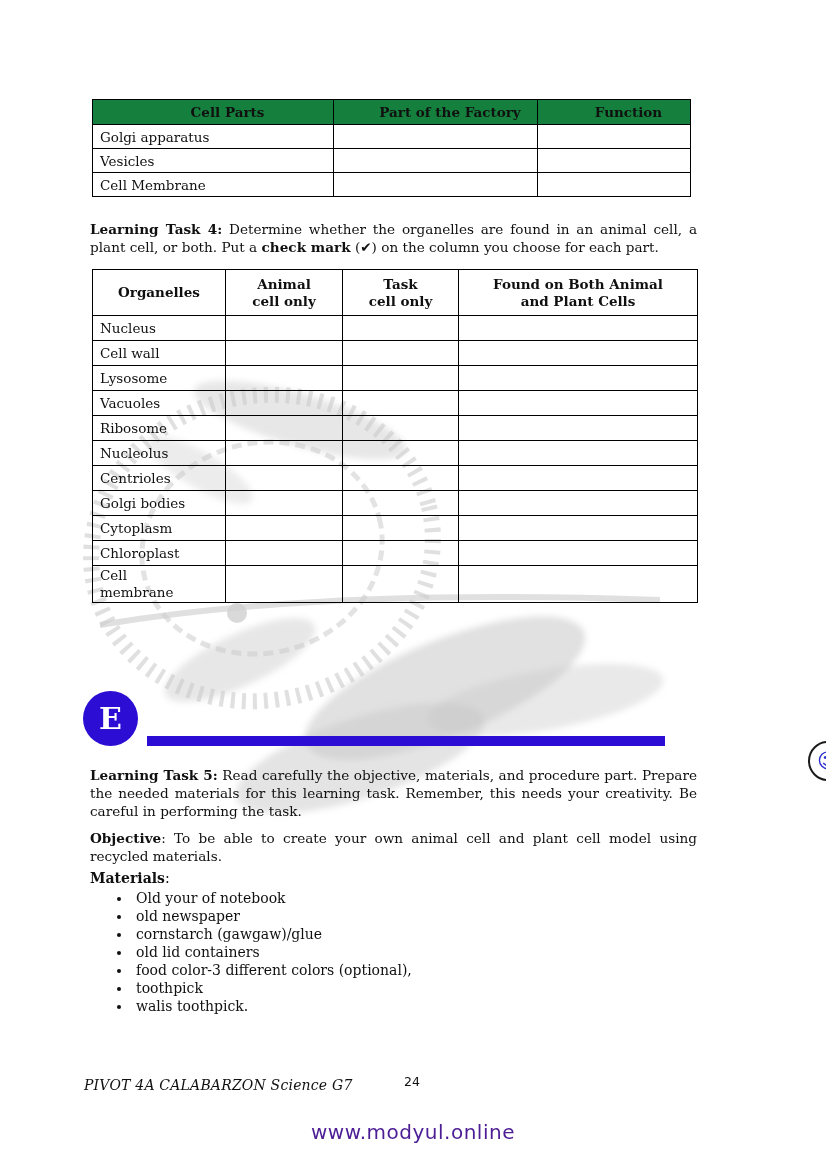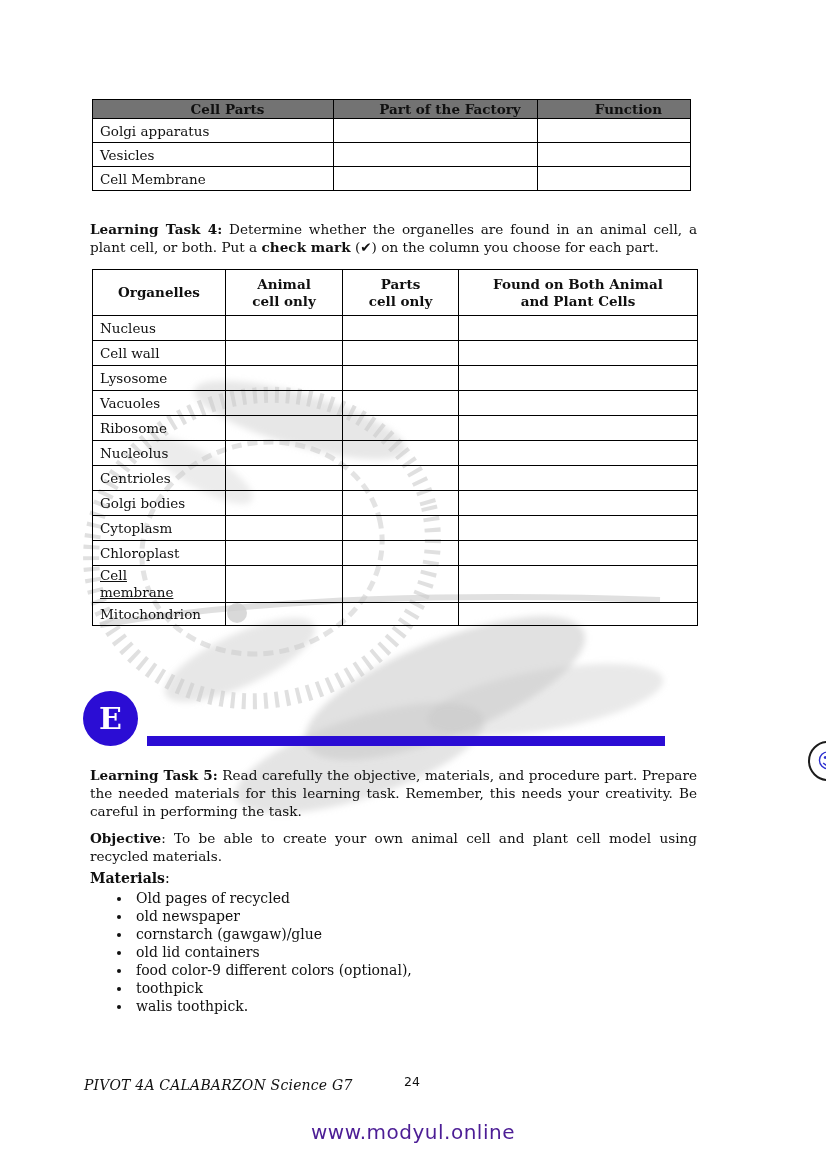--- a/index.html
+++ b/index.html
@@ -16,27 +16,27 @@
   .watermark-svg { position: absolute; left: 0; top: 0; z-index: 0; }
   .layer { position: relative; z-index: 1; }
 
   
   table { border-collapse: collapse; table-layout: fixed; font-size: 13.5px; }
   th, td { border: 1.5px solid #000; padding: 1px 7px; white-space: pre-line; }
   th { font-weight: bold; text-align: center; vertical-align: middle; }
   td { text-align: left; vertical-align: middle; }
 
   #factory-table { position: absolute; left: 92px; top: 99px; width: 598px; }
-  #factory-table th { background: #737373; height: 19px; padding-left: 36px; }
+  #factory-table th { background: #15803d; height: 25px; padding-left: 36px; }
   #factory-table td { height: 24px; background: transparent; }
 
   #organelle-table { position: absolute; left: 92px; top: 269px; width: 605px; }
   #organelle-table th { height: 46px; background: transparent; line-height: 17px; }
   #organelle-table td { height: 25px; background: transparent; }
-  #organelle-table tr.tall td { height: 37px; line-height: 17px; text-decoration: underline; }
+  #organelle-table tr.tall td { height: 37px; line-height: 17px; }
   #organelle-table tr.last td { height: 23px; }
 
   
   .para {
     position: absolute; left: 90px; width: 607px;
     font-size: 13.6px; line-height: 18.3px; text-align: justify;
   }
   #task4-para { top: 206px; }
   #task5-para { top: 752px; }
   #objective-para { top: 815px; }
@@ -148,21 +148,21 @@
           <col style="width:133px">
           <col style="width:117px">
           <col style="width:116px">
           <col style="width:239px">
         </colgroup>
       <tbody>
           <tr>
         <th>Organelles</th>
         <th>Animal
 cell only</th>
-        <th>Parts
+        <th>Task
 cell only</th>
         <th>Found on Both Animal
 and Plant Cells</th>
       </tr>
       <tr>
             <td>Nucleus</td>
             <td></td>
             <td></td>
             <td></td>
           </tr>
@@ -216,50 +216,44 @@
           </tr>
       <tr>
             <td>Chloroplast</td>
             <td></td>
             <td></td>
             <td></td>
           </tr>
       <tr class="tall">
             <td>Cell
 membrane</td>
-            <td></td>
-            <td></td>
-            <td></td>
-          </tr>
-      <tr class="last">
-            <td>Mitochondrion</td>
             <td></td>
             <td></td>
             <td></td>
           </tr>
     </tbody>
       </table>
 
     <div id="e-badge">
         <span>E</span>
       </div>
     <div id="e-rule"></div>
 
     <p class="para" id="task5-para"><b>Learning Task 5:</b><span> Read carefully the objective, materials, and procedure part. Prepare the needed materials for this learning task. Remember, this needs your creativity. Be careful in performing the task.</span></p>
 
     <p class="para" id="objective-para"><b>Objective</b><span>: To be able to create your own animal cell and plant cell model using recycled materials.</span></p>
 
     <div id="materials-block">
       <div><b>Materials</b><span>:</span></div>
       <ul>
-        <li>Old pages of recycled</li>
+        <li>Old your of notebook</li>
         <li>old newspaper</li>
         <li>cornstarch (gawgaw)/glue</li>
         <li>old lid containers</li>
-        <li>food color-9 different colors (optional),</li>
+        <li>food color-3 different colors (optional),</li>
         <li>toothpick</li>
         <li>walis toothpick.</li>
       </ul>
     </div>
 
     <div id="edge-icon">
         <span class="glyph">☺</span>
       </div>
 
     <div id="footer-title">PIVOT 4A CALABARZON Science G7</div>

